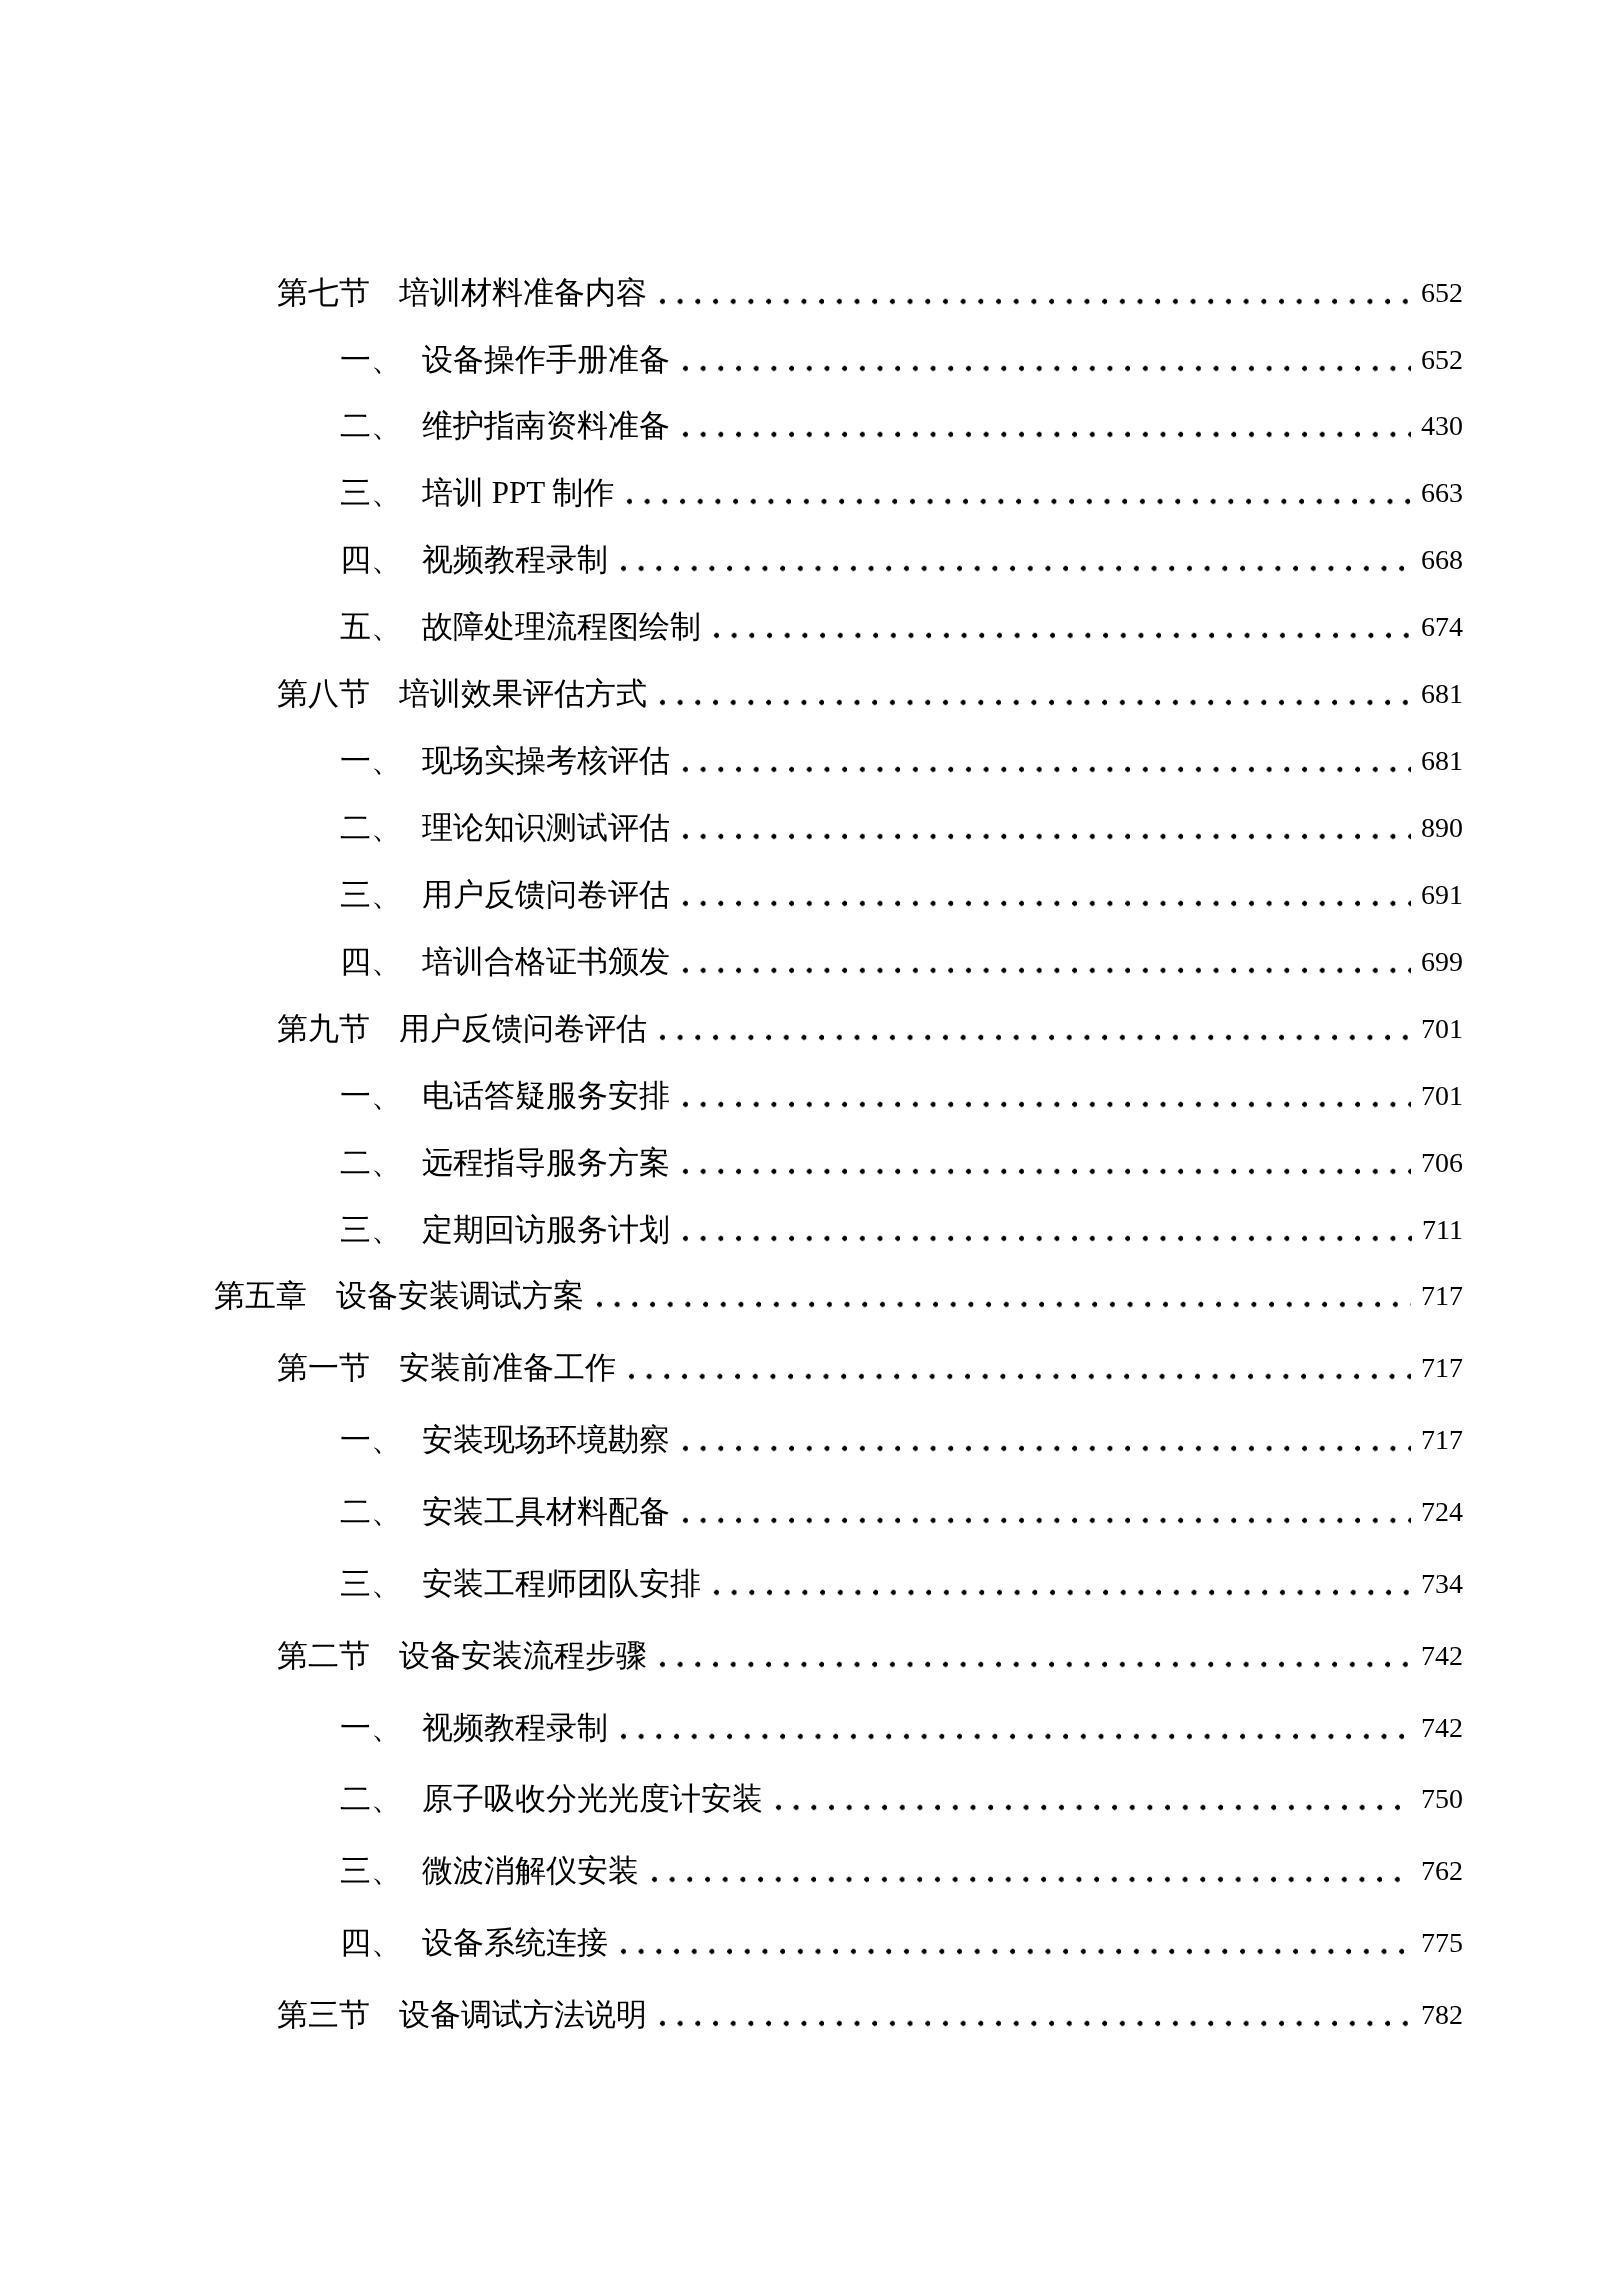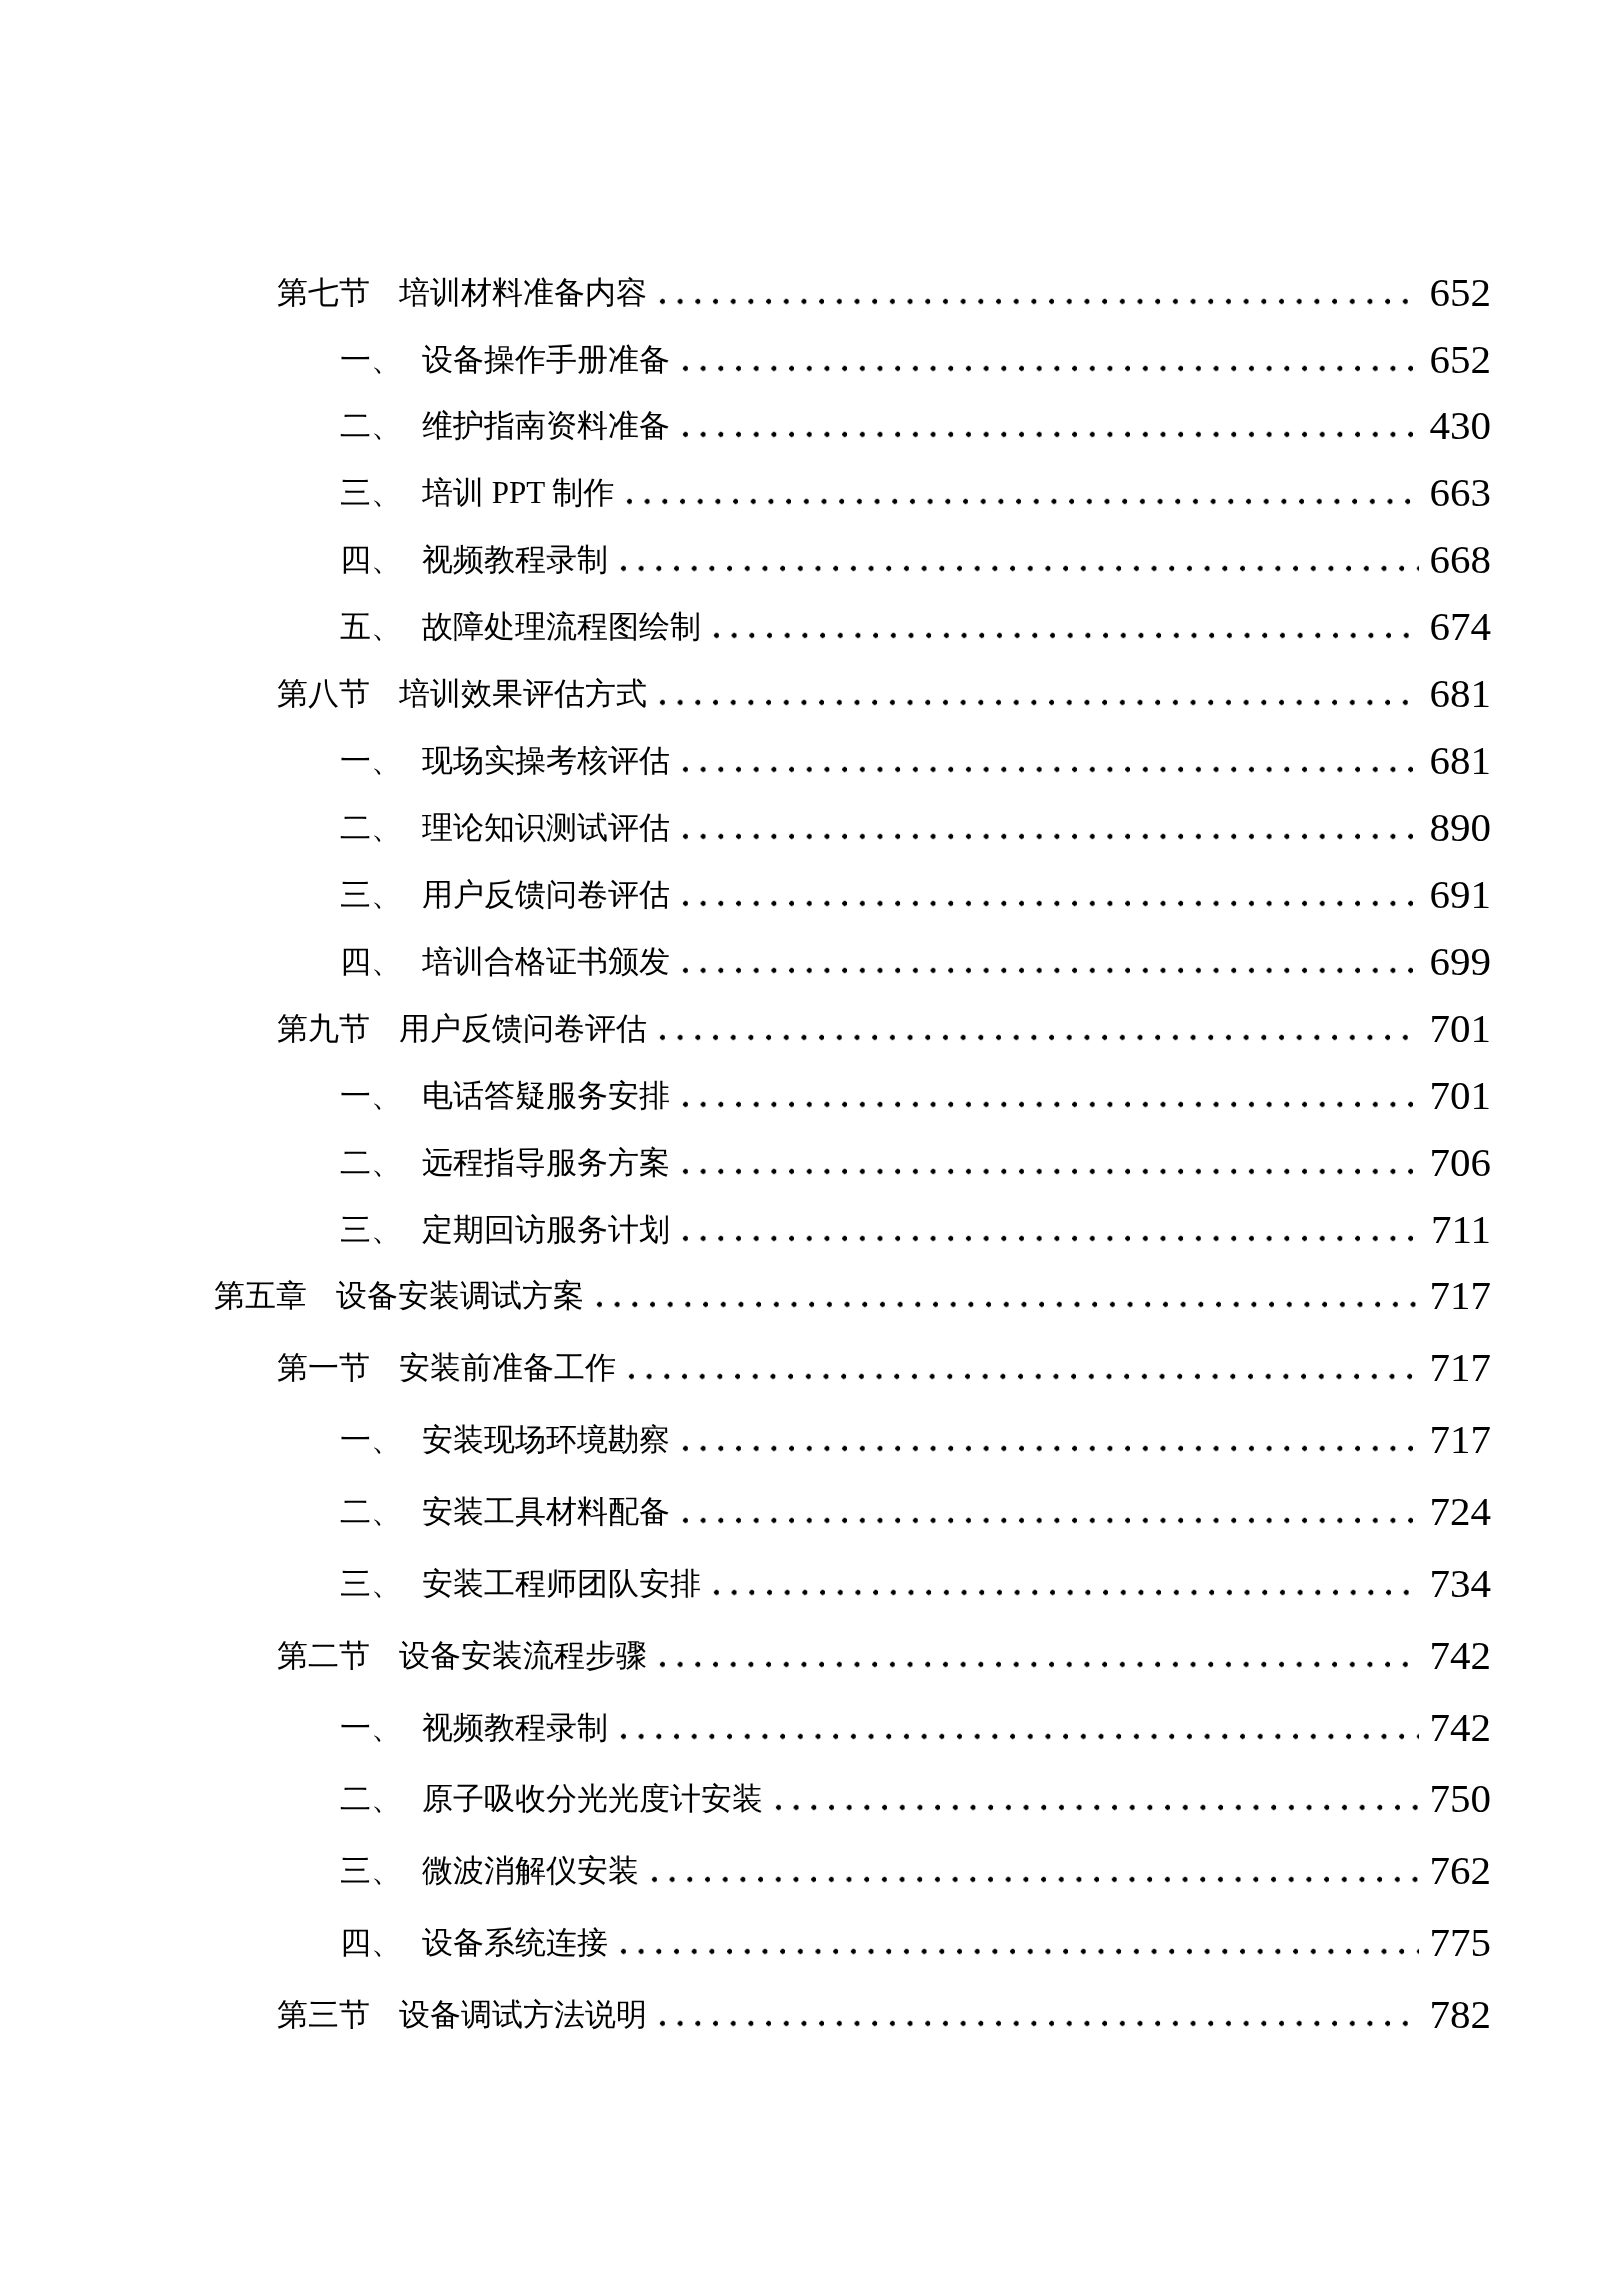--- a/index.html
+++ b/index.html
@@ -16,21 +16,21 @@
     position: absolute;
     inset: 0;
     background: #ffffff;
   }
   .toc {
     position: absolute;
     inset: 0;
   }
   .row {
     position: absolute;
-    right: 132px;
+    right: 160px;
     display: flex;
     align-items: flex-end;
   }
   .row.chapter { left: 214px; }
   .row.section { left: 277px; }
   .row.item    { left: 340px; }
   .num, .title {
     font-size: 31px;
     line-height: 41px;
     white-space: pre;
@@ -41,21 +41,21 @@
   .leader {
     flex: 1 1 auto;
     height: 10.5px;
     margin: 0 10.5px 6.5px 6.5px;
     background-image: radial-gradient(circle at 8.5px 5.2px, #000000 2.2px, transparent 2.6px);
     background-size: 17.7px 10.5px;
     background-repeat: repeat-x;
     background-position: left center;
   }
   .pagenum {
-    font-size: 41px;
+    font-size: 28px;
     line-height: 41px;
     white-space: pre;
   }
 </style>
 </head>
 <body>
 
 <div class="page">
   <div class="toc" id="toc">
       <div class="row section" style="top: 272px;">

